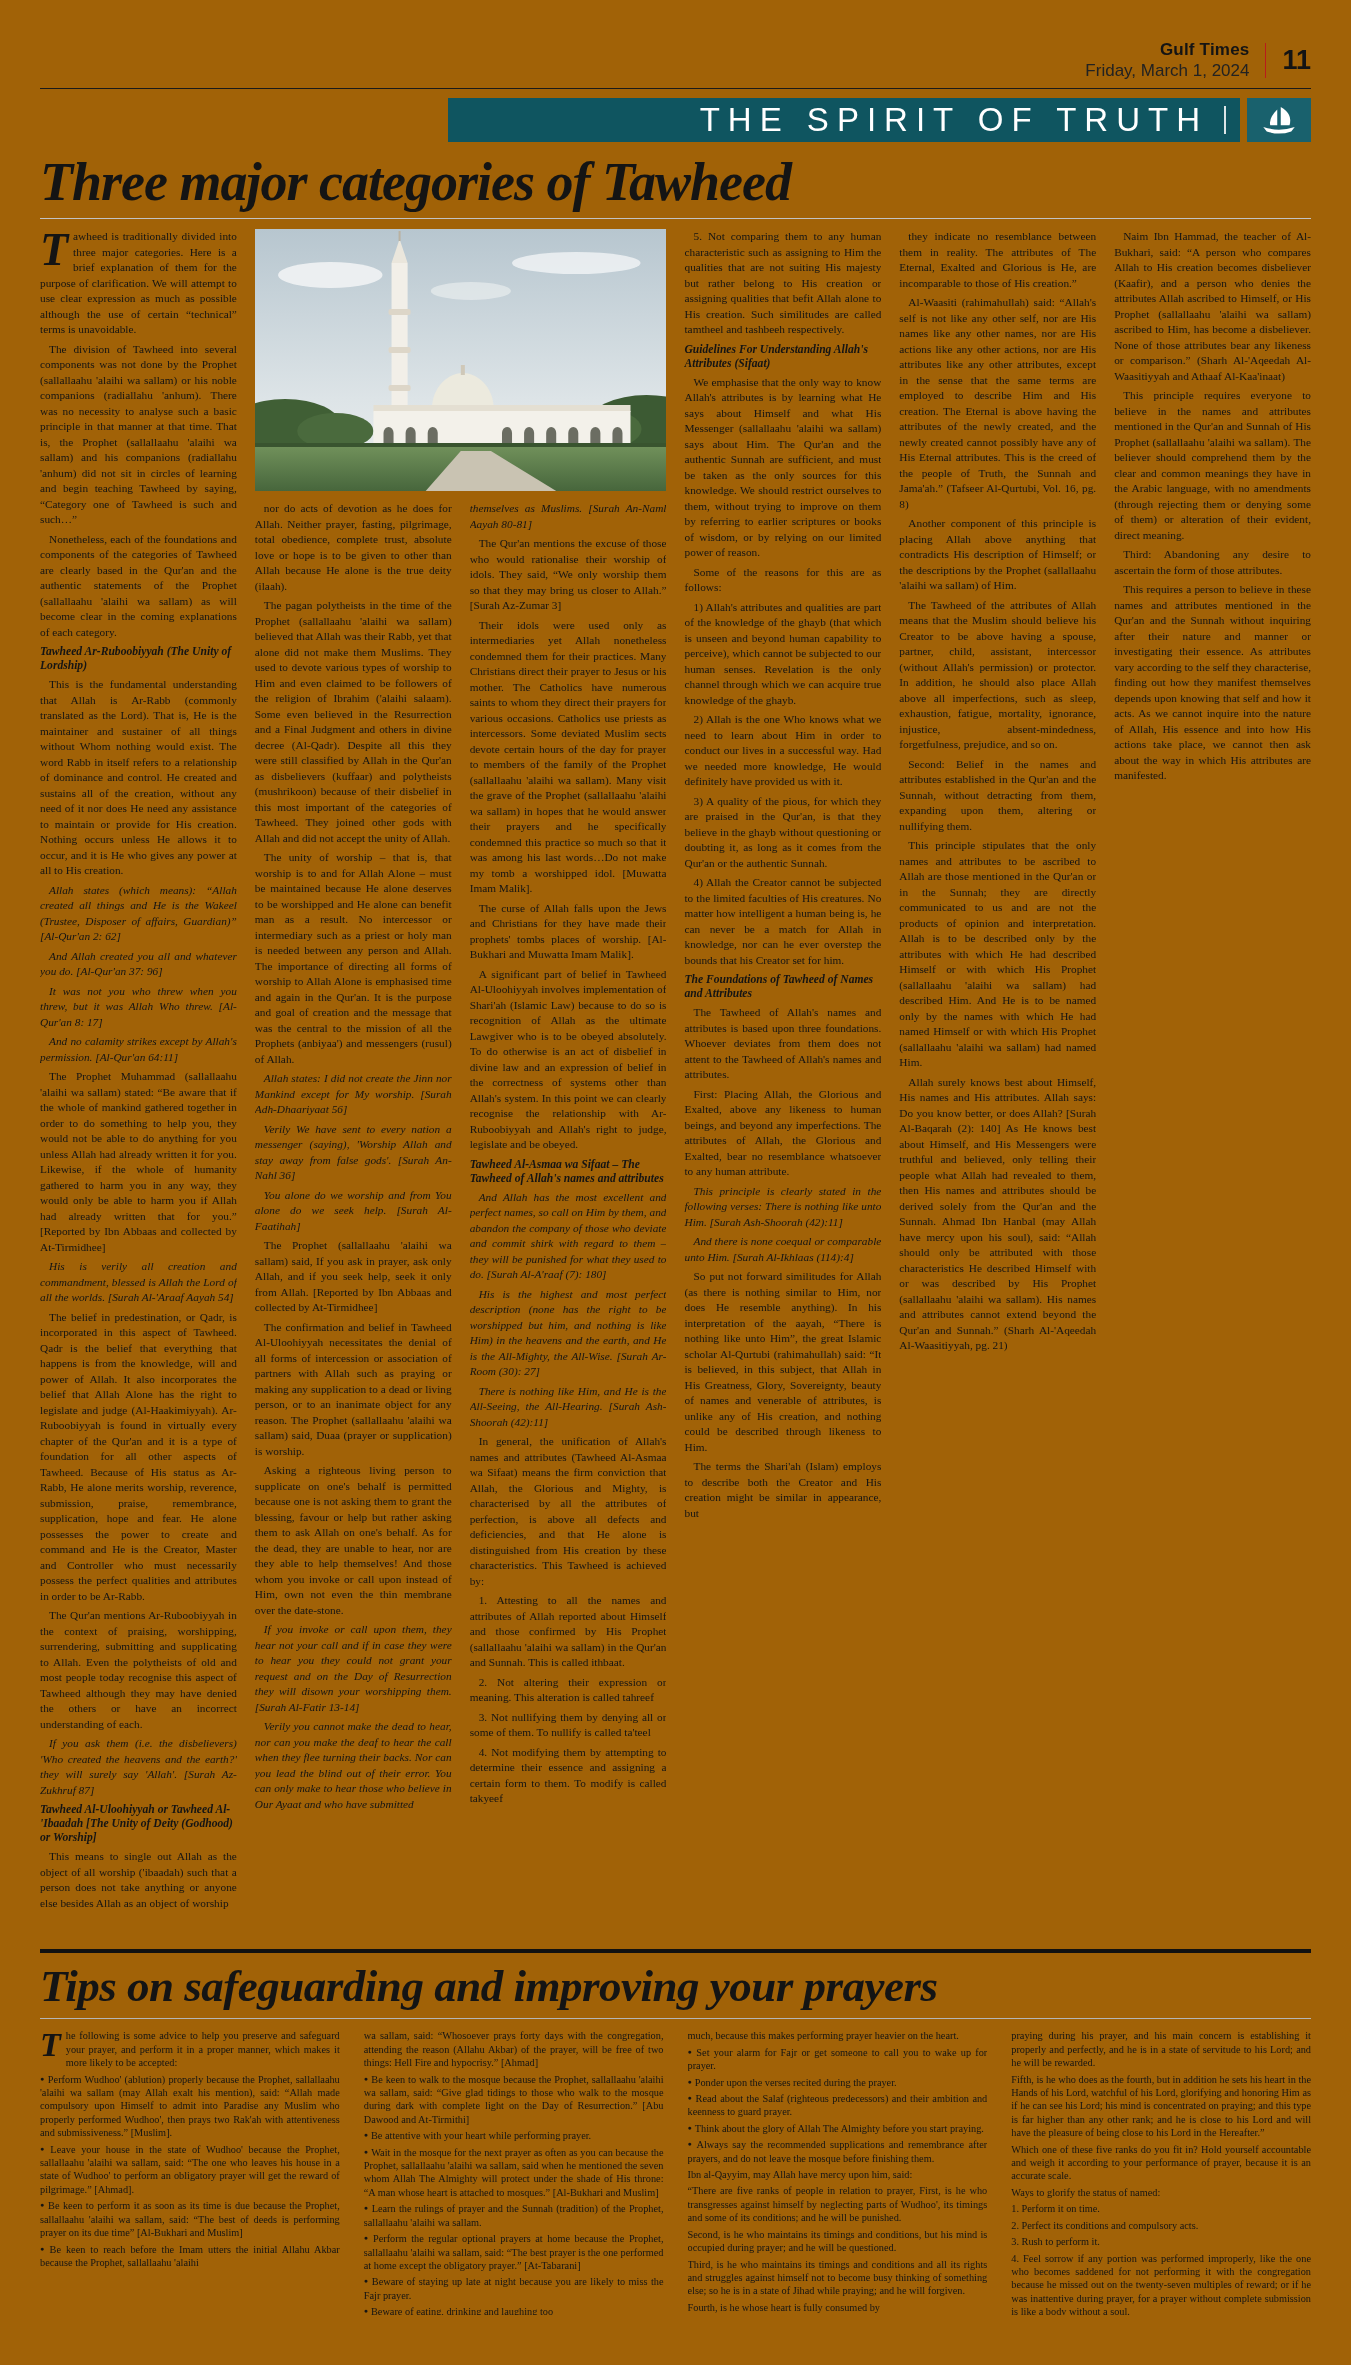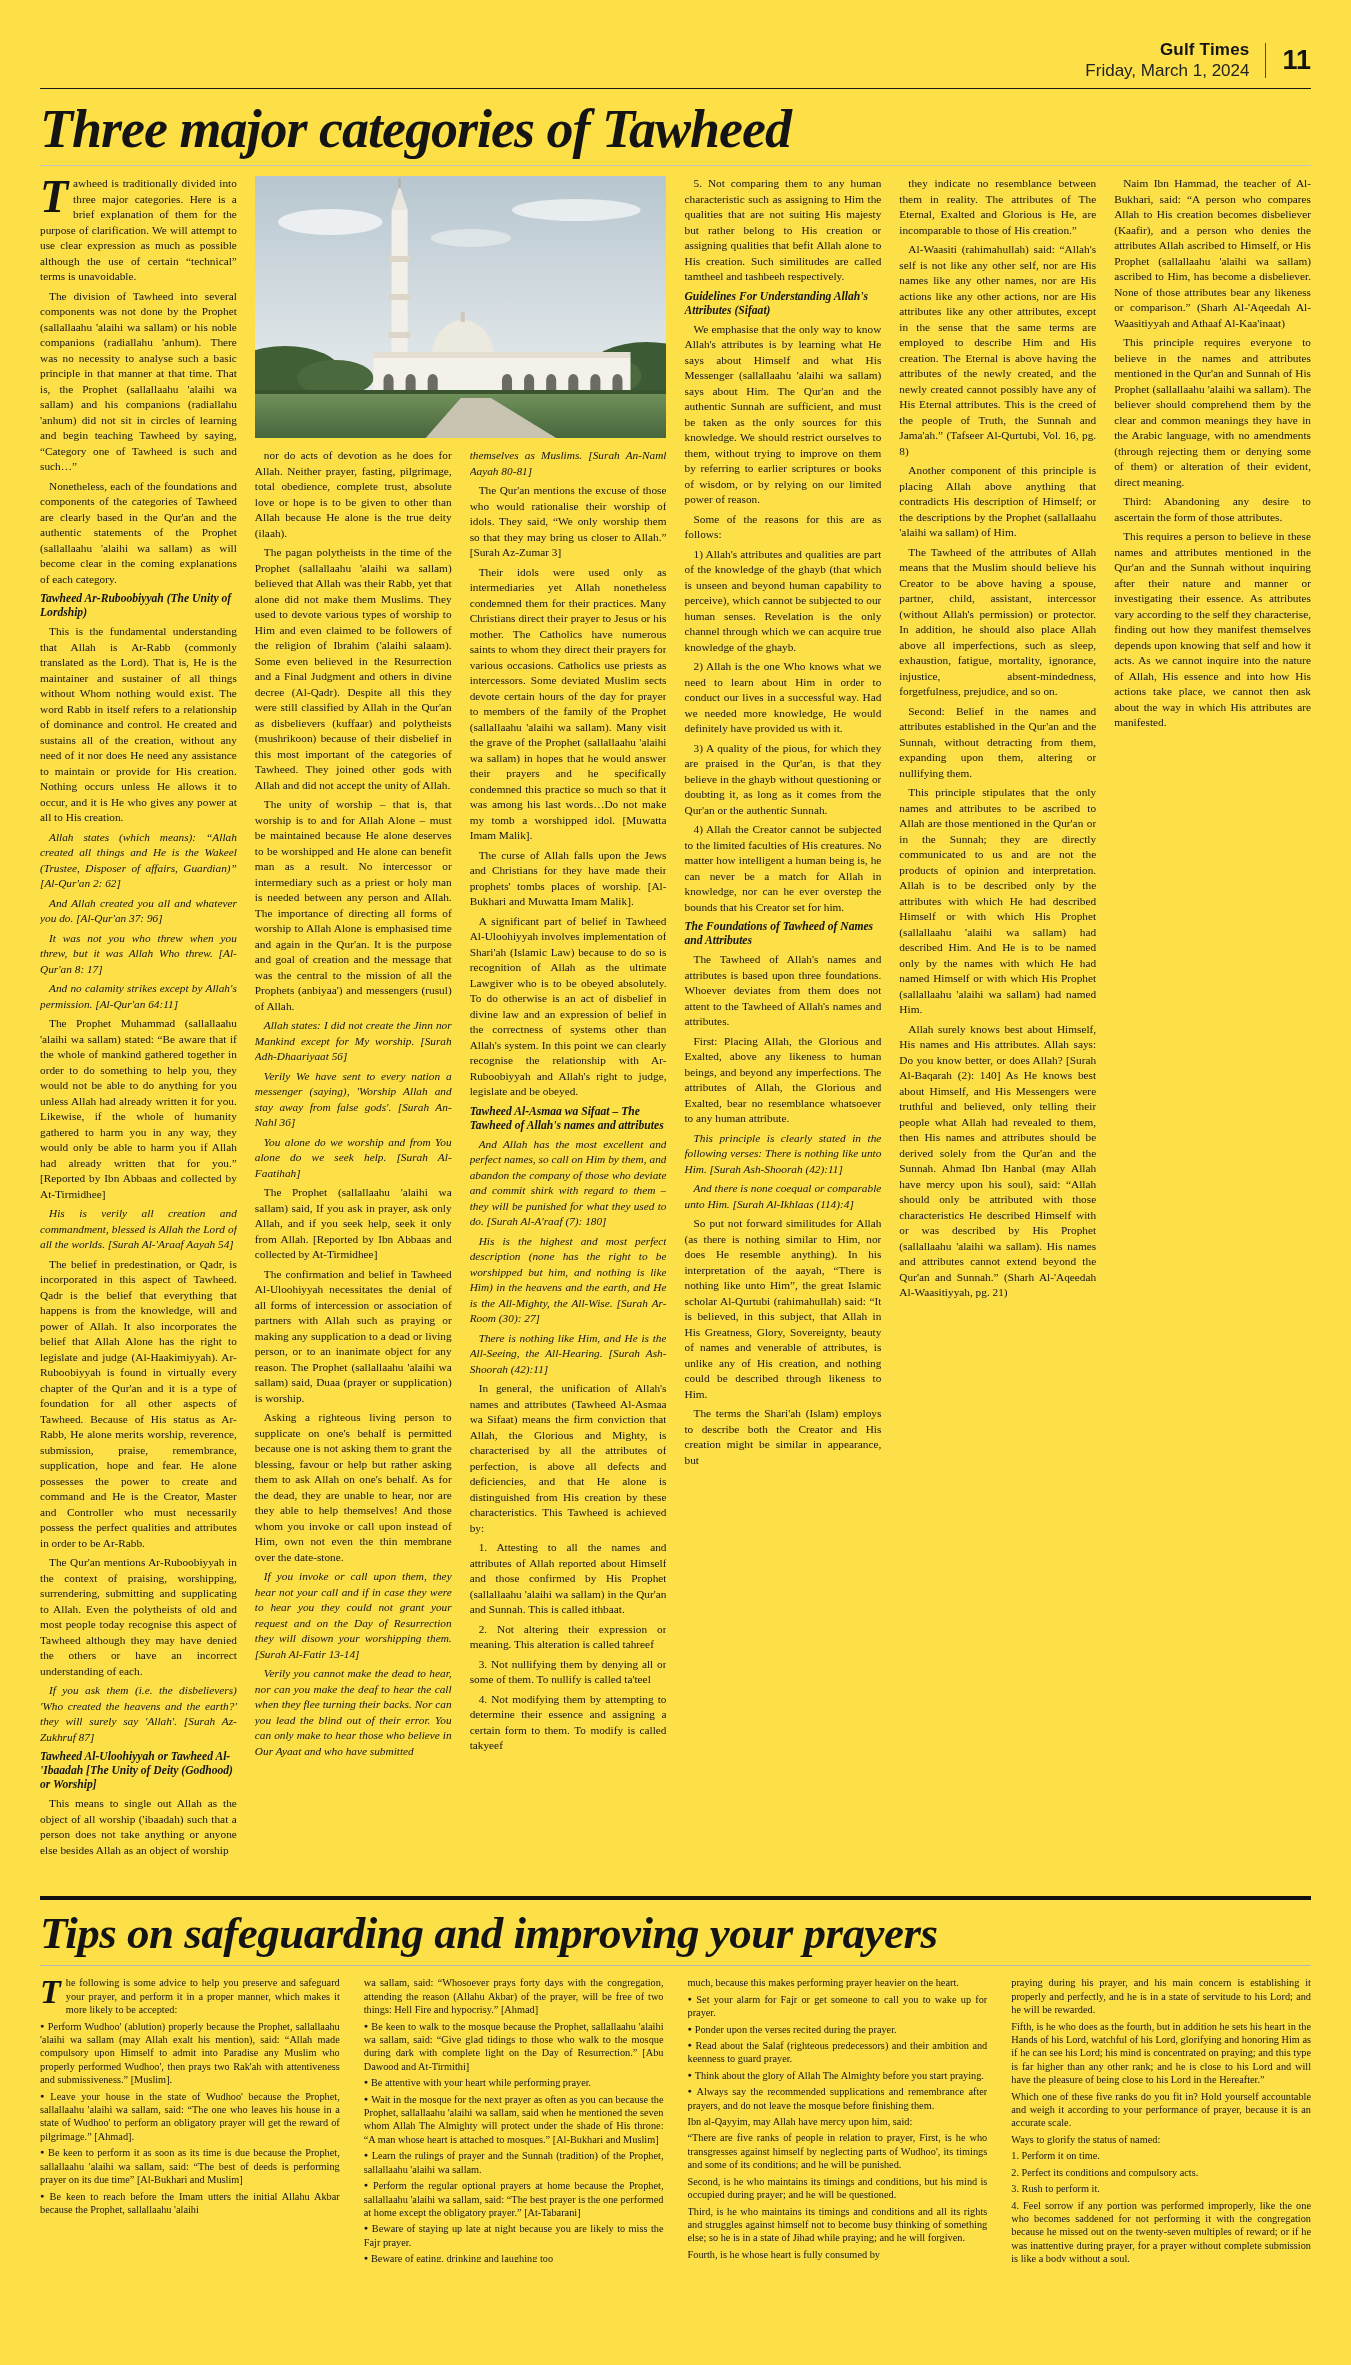--- a/index.html
+++ b/index.html
@@ -1,18 +1,18 @@
 <!DOCTYPE html>
 <html><head>
 <meta charset="utf-8">
 <style>
   * { margin:0; padding:0; box-sizing:border-box; }
   html,body { background:#ffffff; }
   .page {
-    width:1351px; height:2365px; background:#fde047; position:relative;
+    width:1351px; height:2365px; background:#a16207; position:relative;
     padding:0 40px; overflow:hidden; color:#141414;
     font-family:"Liberation Serif", serif;
   }
   
   .masthead { display:flex; justify-content:flex-end; align-items:center; gap:16px; padding-top:40px; }
   .mast-text { text-align:right; font-family:"Liberation Sans", sans-serif; }
   .mast-paper { font-weight:bold; font-size:17px; letter-spacing:.2px; }
   .mast-date { font-size:17px; color:#222; margin-top:1px; }
   .mast-pagenum { font-family:"Liberation Sans", sans-serif; font-weight:bold; font-size:27px;
     border-left:1px solid #b91c1c; padding-left:16px; line-height:1.3; }
@@ -68,20 +68,33 @@
 
   <header class="masthead">
     <div class="mast-text">
       <div class="mast-paper">Gulf Times</div>
       <div class="mast-date">Friday, March 1, 2024</div>
     </div>
     <div class="mast-pagenum">11</div>
   </header>
   <div class="mast-rule"></div>
 
+  <div class="banner-row">
+    <div class="banner-bar">
+      <span class="banner-title">THE SPIRIT OF TRUTH</span>
+      <span class="banner-divider"></span>
+    </div>
+    <div class="banner-box">
+      <svg viewBox="0 0 48 40" aria-hidden="true">
+        <path d="M6 28 Q24 34 42 28 L38 33 Q24 38 10 33 Z" fill="#ffffff"></path>
+        <path d="M22 26 L22 8 Q12 18 14 26 Z" fill="#ffffff"></path>
+        <path d="M26 26 L26 5 Q40 13 36 26 Z" fill="#ffffff"></path>
+      </svg>
+    </div>
+  </div>
 
   <h1 class="headline">Three major categories of Tawheed</h1>
   <div class="headline-rule"></div>
 
   <div class="body-grid">
     <div class="col colA">
         <p class="lead"><span class="dropcap">T</span>awheed is traditionally divided into three major categories. Here is a brief explanation of them for the purpose of clarification. We will attempt to use clear expression as much as possible although the use of certain “technical” terms is unavoidable.</p>
         <p class="p">The division of Tawheed into several components was not done by the Prophet (sallallaahu 'alaihi wa sallam) or his noble companions (radiallahu 'anhum). There was no necessity to analyse such a basic principle in that manner at that time. That is, the Prophet (sallallaahu 'alaihi wa sallam) and his companions (radiallahu 'anhum) did not sit in circles of learning and begin teaching Tawheed by saying, “Category one of Tawheed is such and such…”</p>
         <p class="p">Nonetheless, each of the foundations and components of the categories of Tawheed are clearly based in the Qur'an and the authentic statements of the Prophet (sallallaahu 'alaihi wa sallam) as will become clear in the coming explanations of each category.</p>
         <h3 class="heading">Tawheed Ar-Ruboobiyyah (The Unity of Lordship)</h3>

